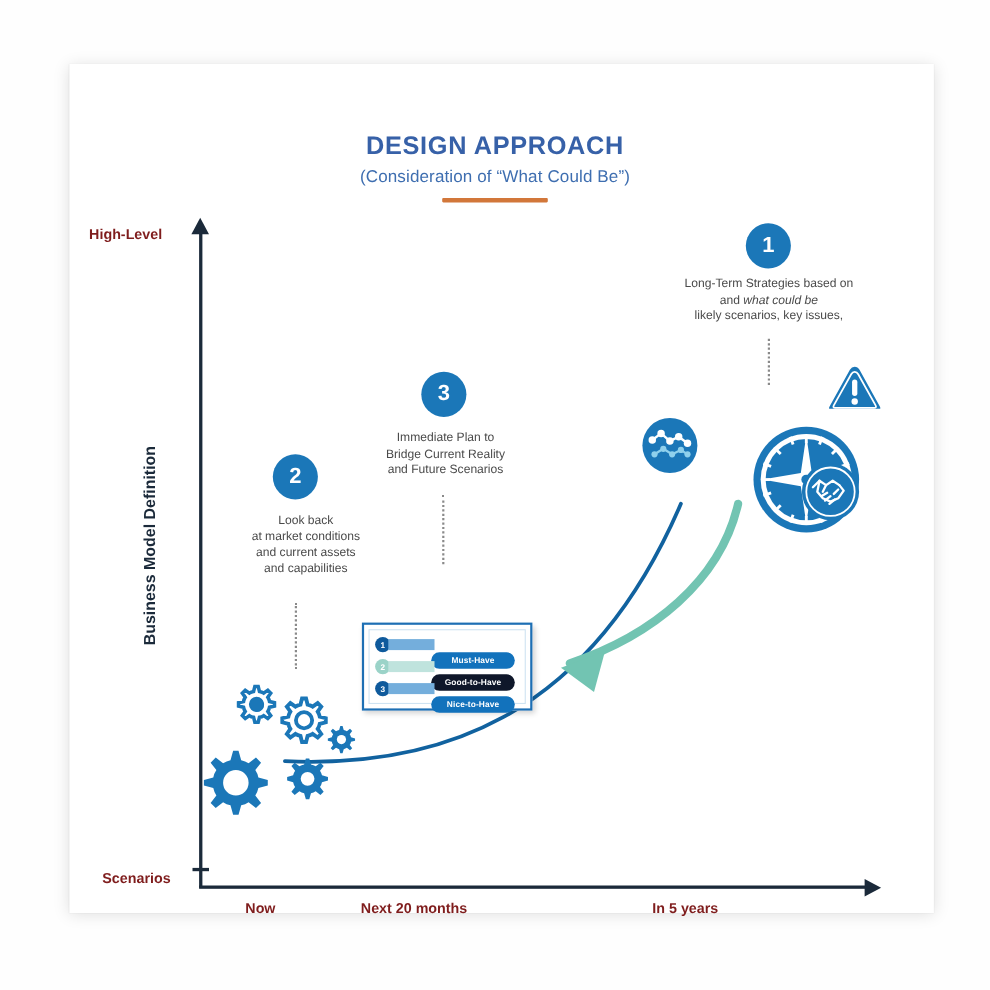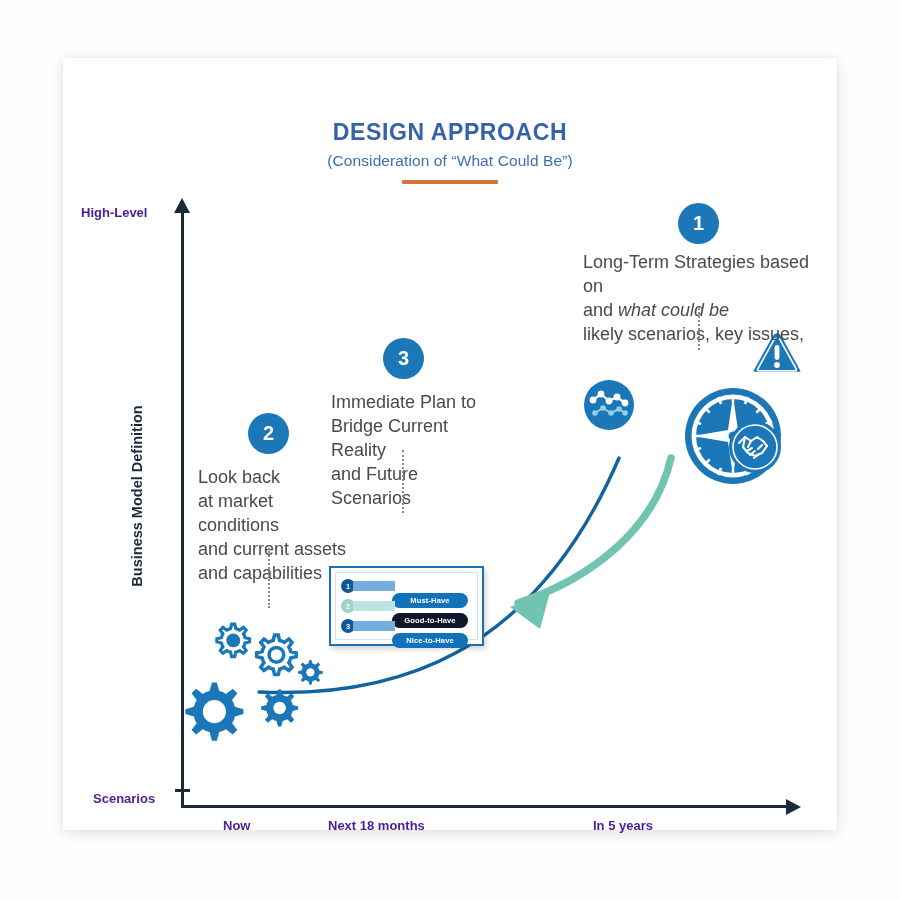--- a/index.html
+++ b/index.html
@@ -5,20 +5,21 @@
   html,body{margin:0;padding:0;background:#ffffff;}
   body{width:900px;height:900px;overflow:hidden;font-family:"Liberation Sans",sans-serif;}
 
   #stage{position:relative;width:900px;height:900px;background:#fefefe;}
 
   
   #card{
     position:absolute;left:63px;top:58px;width:774px;height:772px;
     background:#ffffff;
     box-shadow:0 2px 14px rgba(0,0,0,.13), 0 0 1px rgba(0,0,0,.10);
+    padding-left:12px;
   }
 
   
   #header{position:absolute;left:0;top:62px;width:774px;text-align:center;}
   #title{
     font-size:23px;font-weight:bold;color:#3761A8;letter-spacing:.6px;
     line-height:1.1;
   }
   #subtitle{
     margin-top:7px;font-size:15.5px;color:#3E6EB0;letter-spacing:.1px;
@@ -36,40 +37,40 @@
     border-left:8px solid transparent;border-right:8px solid transparent;
     border-bottom:15px solid #1B2A3A;
   }
   .arrow-right{
     position:absolute;left:723px;top:741px;width:0;height:0;
     border-top:8px solid transparent;border-bottom:8px solid transparent;
     border-left:15px solid #1B2A3A;
   }
   #y-tick-bottom{position:absolute;left:112px;top:731px;width:15px;height:3px;background:#1B2A3A;}
 
-  .axis-label{position:absolute;font-size:13px;font-weight:bold;color:#4c1d95;white-space:nowrap;}
+  .axis-label{position:absolute;font-size:13px;font-weight:bold;color:#7f1d1d;white-space:nowrap;}
   #lbl-high{left:18px;top:147px;}
   #lbl-detailed{left:30px;top:733px;}
   #lbl-ymain{
     left:-36px;top:430px;width:220px;text-align:center;
     transform:rotate(-90deg);transform-origin:center center;
     font-size:14.5px;font-weight:bold;color:#1B2A3A;position:absolute;
   }
   #lbl-now{left:160px;top:760px;}
   #lbl-next{left:265px;top:760px;}
   #lbl-five{left:530px;top:760px;}
 
   
   .step-circle{
     position:absolute;width:41px;height:41px;border-radius:50%;
     background:#1B77B8;color:#ffffff;font-size:20px;font-weight:bold;
     display:flex;align-items:center;justify-content:center;
   }
   .step-text{
-    position:absolute;font-size:18px;color:#4A4A4A;
+    position:absolute;text-align:center;font-size:11px;color:#4A4A4A;
     line-height:1.33;
   }
   .step-text em{font-style:italic;}
 
   .dotted{
     position:absolute;width:0;border-left:2px dotted #8A8A8A;
   }
 
   
   #c1{left:615px;top:145px;}
@@ -127,21 +128,21 @@
     <div class="axis-line" id="x-axis"></div>
     <div class="arrow-up"></div>
     <div class="arrow-right"></div>
     <div id="y-tick-bottom"></div>
 
     <div class="axis-label" id="lbl-high">High-Level</div>
     <div class="axis-label" id="lbl-detailed">Scenarios</div>
     <div id="lbl-ymain">Business Model Definition</div>
 
     <div class="axis-label" id="lbl-now">Now</div>
-    <div class="axis-label" id="lbl-next">Next 18 months</div>
+    <div class="axis-label" id="lbl-next">Next 20 months</div>
     <div class="axis-label" id="lbl-five">In 5 years</div>
 
     <svg id="svg-layer" viewBox="0 0 774 772">
 
       <path d="M 196 634 C 330 640 470 600 556 400" fill="none" stroke="#11629F" stroke-width="3.4" stroke-linecap="round"></path>
 
       <path d="M 608 400 C 592 470 530 520 455 545" fill="none" stroke="#72C4B2" stroke-width="7.5" stroke-linecap="round"></path>
       <polygon points="447,549 487,534 477,571" fill="#72C4B2"></polygon>
 
       <g transform="translate(622,330)">

